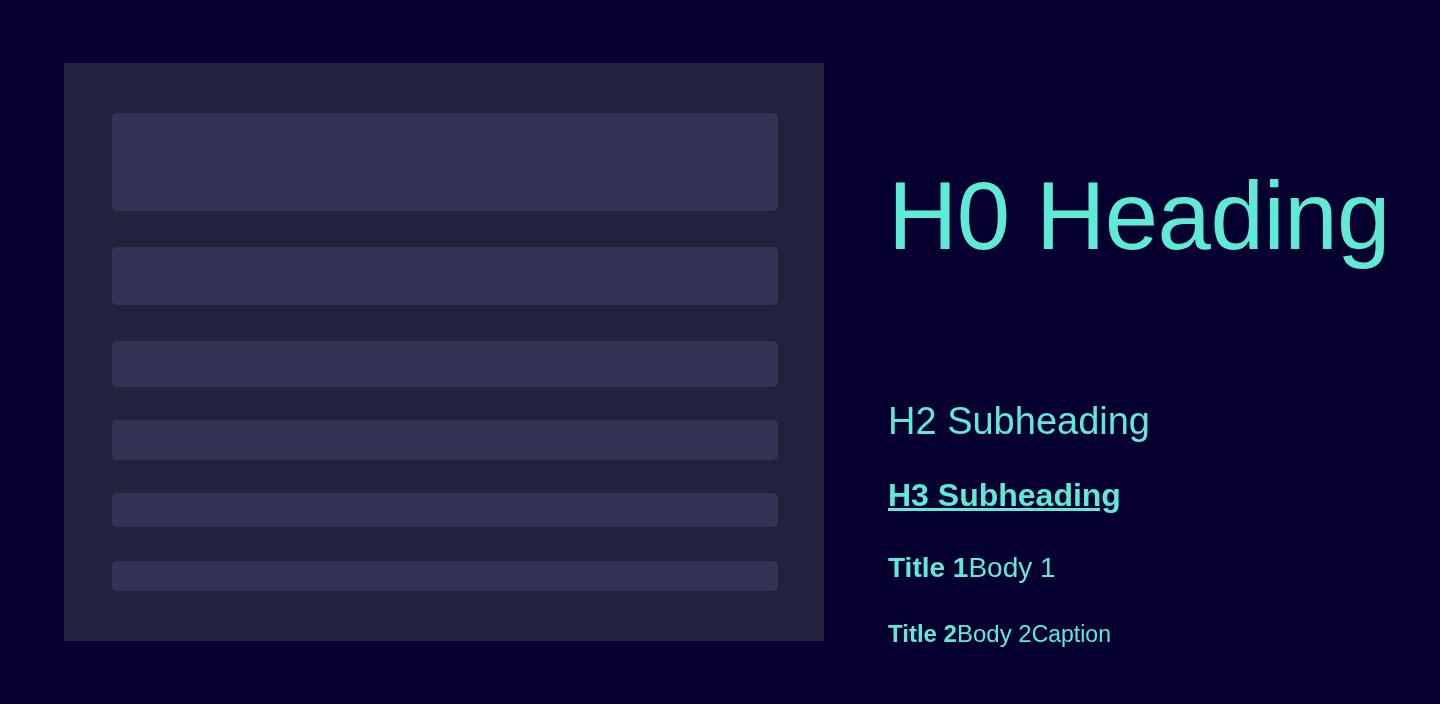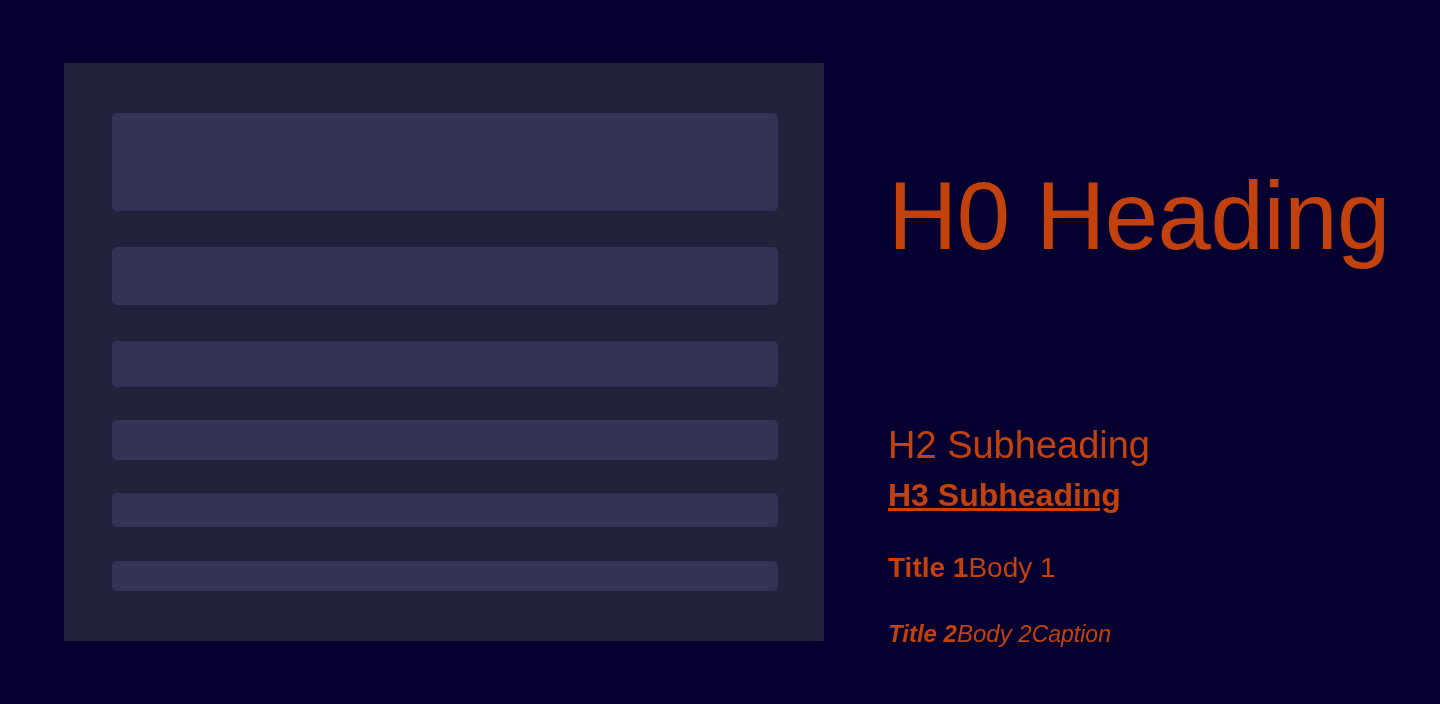--- a/index.html
+++ b/index.html
@@ -44,21 +44,21 @@
     position: absolute;
     left: 888px;
     top: 63px;
     width: 500px;
     height: 578px;
   }
   .type-row {
     position: absolute;
     left: 0;
     white-space: nowrap;
-    color: #c2410c;
+    color: #5eead4;
     display: flex;
     align-items: baseline;
   }
 
   .t-h0 {
     top: 104px;
     font-size: 96px;
     font-weight: 300;
     line-height: 1.02;
     letter-spacing: -0.5px;
@@ -68,39 +68,37 @@
     font-size: 58px;
     font-weight: 300;
     line-height: 1.05;
     letter-spacing: -0.2px;
   }
   .t-h2 {
     top: 338px;
     font-size: 38px;
     font-weight: 400;
     line-height: 1.1;
-    margin-top: 24px;
   }
   .t-h3 {
     top: 415px;
     font-size: 32px;
     font-weight: 700;
     line-height: 1.1;
     text-decoration: underline;
   }
   .t-row1 {
     top: 489px;
     font-size: 28px;
     line-height: 1.15;
   }
   .t-row2 {
     top: 557px;
     font-size: 24px;
     line-height: 1.15;
-    font-style: italic;
   }
 
   .w-bold   { font-weight: 700; }
   .w-reg    { font-weight: 400; text-align: right; }
   .sp-title { margin-right: 0; }
   .sp-body  { }
   .sz-caption { font-size: 23px; }
 </style>
 </head>
 <body style="background: rgb(5, 0, 48);">

